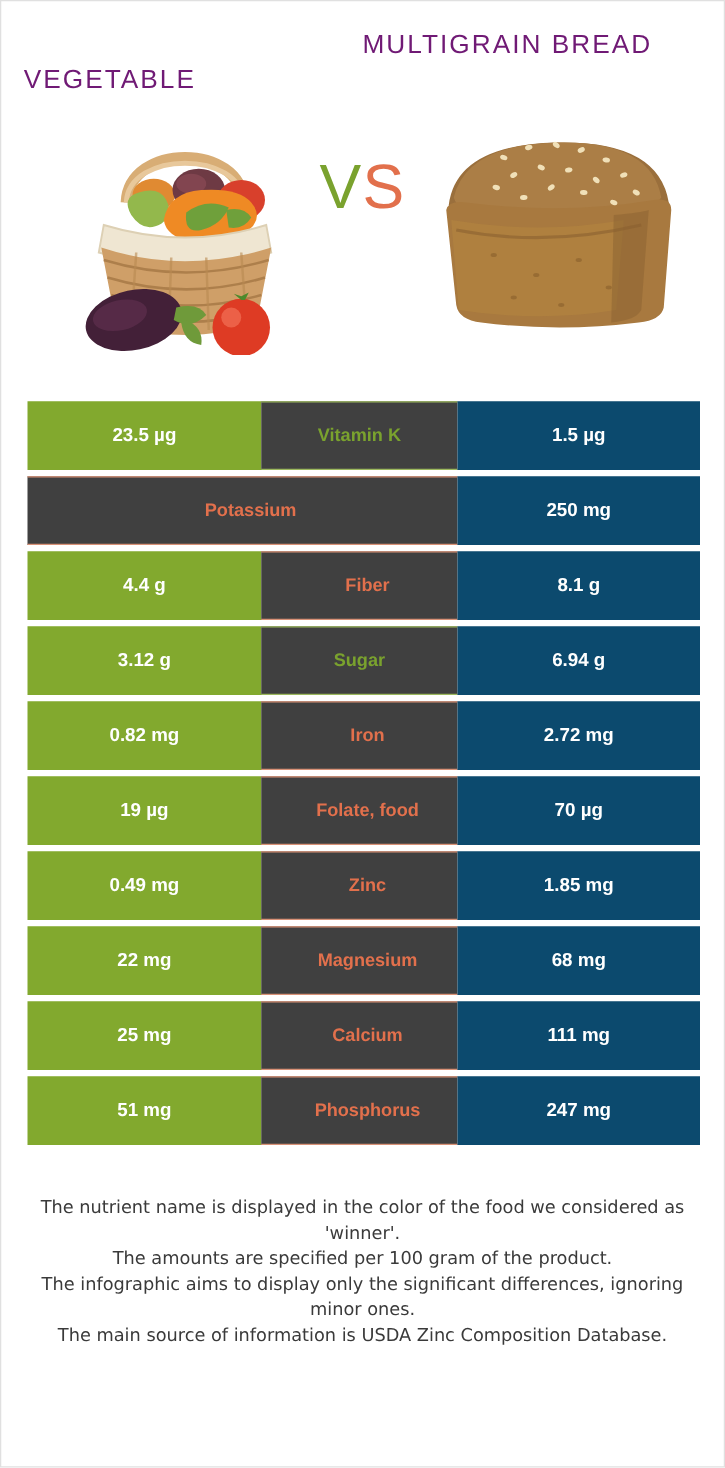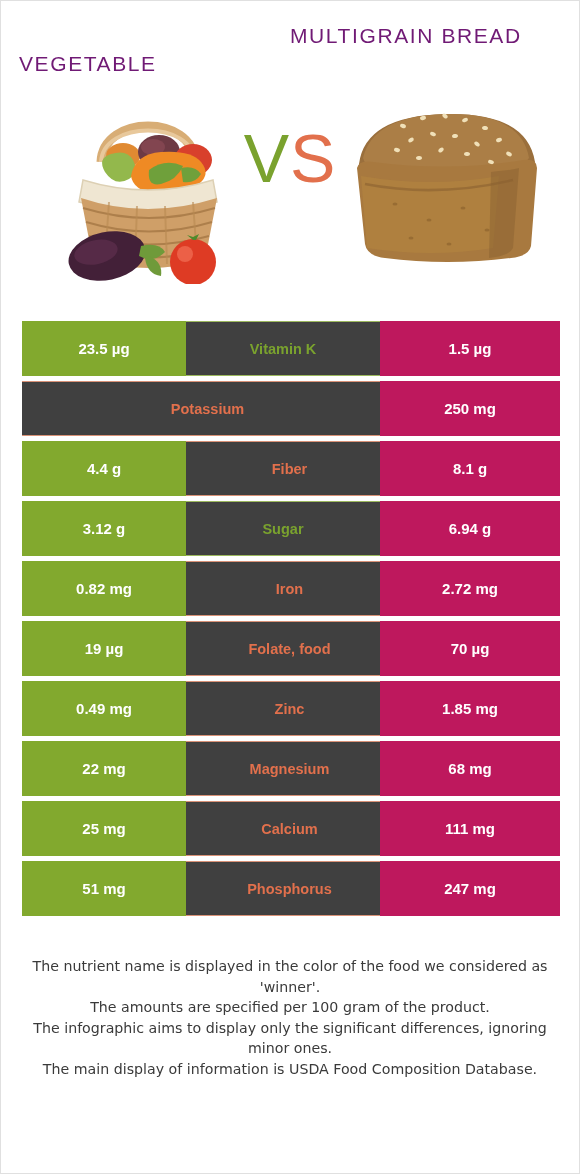--- a/index.html
+++ b/index.html
@@ -51,21 +51,21 @@
     top: 0;
   }
   .hero-left  { left: 52px;  width: 190px; height: 200px; }
   .hero-right { right: 28px; width: 210px; height: 185px; top: 8px;}
 
   .vs {
     position: absolute;
     left: 0; right: 0;
     top: 40px;
     text-align: center;
-    font-size: 68px;
+    font-size: 50px;
     font-weight: 400;
     letter-spacing: 1px;
     line-height: 1;
     z-index: 5;
   }
   .vs .v { color: #7aa22e; }
   .vs .s { color: #e2704c; }
 
   
   .table {
@@ -81,27 +81,27 @@
   }
   .cell {
     display: flex;
     align-items: center;
     justify-content: center;
     box-sizing: border-box;
     font-size: 15px;
     font-weight: 600;
   }
   .cell-left {
-    width: 164px;
+    width: 187px;
     background: #82a92e;
     color: #ffffff;
   }
   .cell-right {
-    width: 180px;
-    background: #be185d;
+    width: 194px;
+    background: #0c4a6e;
     color: #ffffff;
   }
   .cell-mid {
     flex: 1;
     background: #404040;
     font-size: 14.5px;
     font-weight: 600;
   }
   .cell-mid.win-left {
     color: #7aa22e;
@@ -279,14 +279,14 @@
       <div class="cell cell-left">51 mg</div>
       <div class="cell cell-mid win-right">Phosphorus</div>
       <div class="cell cell-right">247 mg</div>
     </div>
   </div>
 
 <div class="footer">
   <p>The nutrient name is displayed in the color of the food we considered as 'winner'.</p>
   <p>The amounts are specified per 100 gram of the product.</p>
   <p>The infographic aims to display only the significant differences, ignoring minor ones.</p>
-  <p>The main display of information is USDA Food Composition Database.</p>
+  <p>The main source of information is USDA Zinc Composition Database.</p>
 </div>
 
 </body></html>

